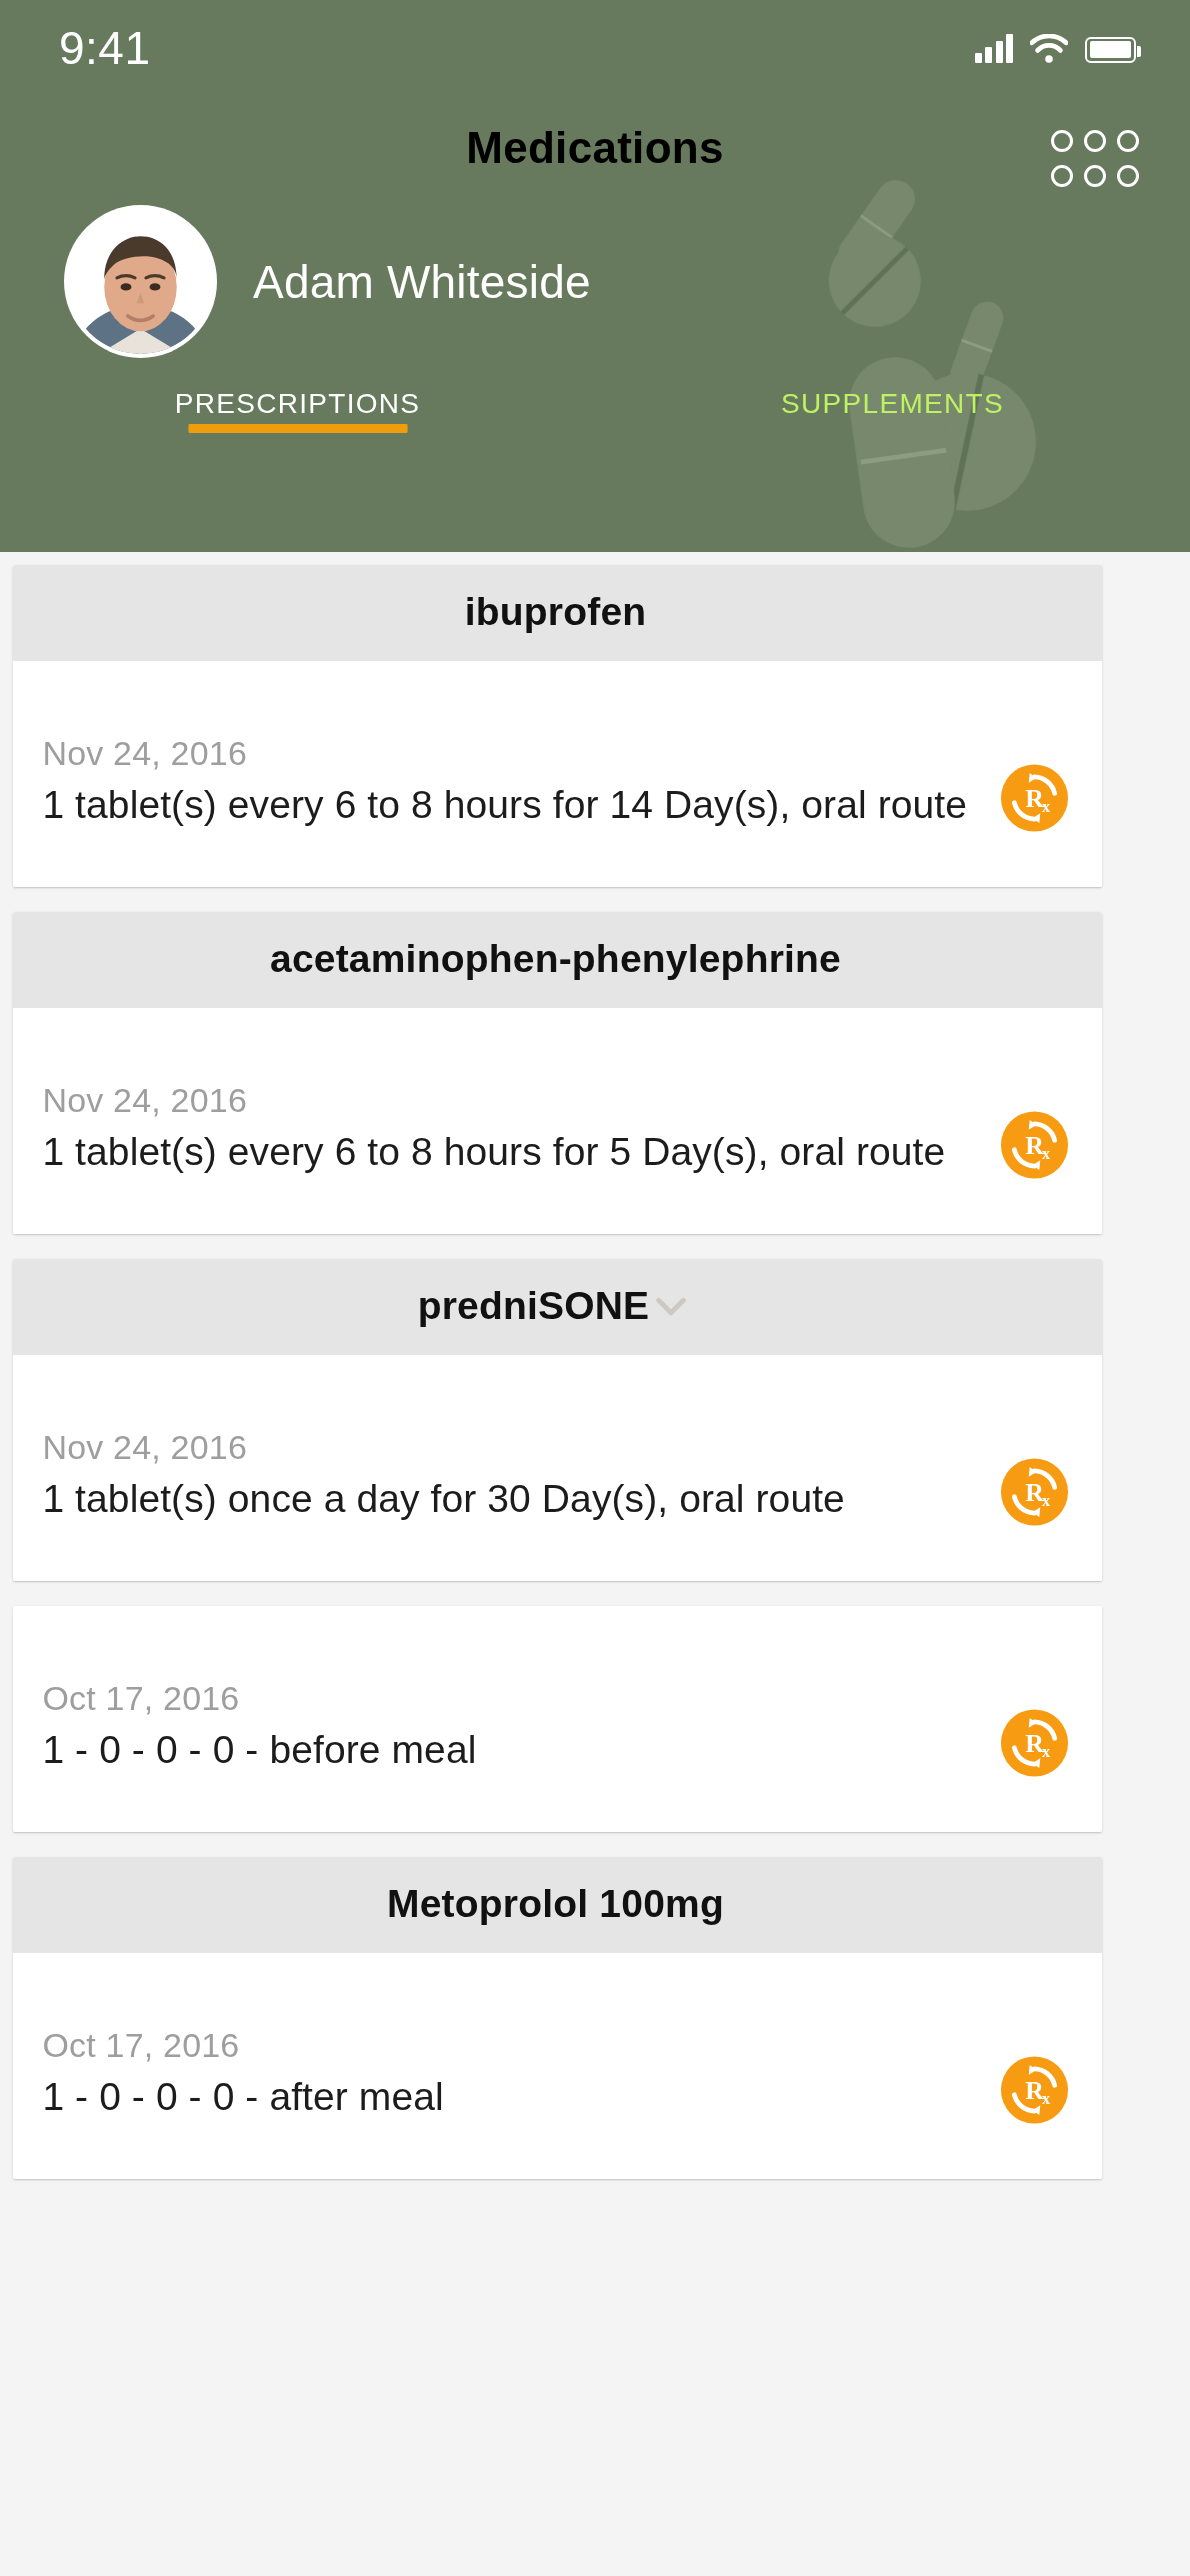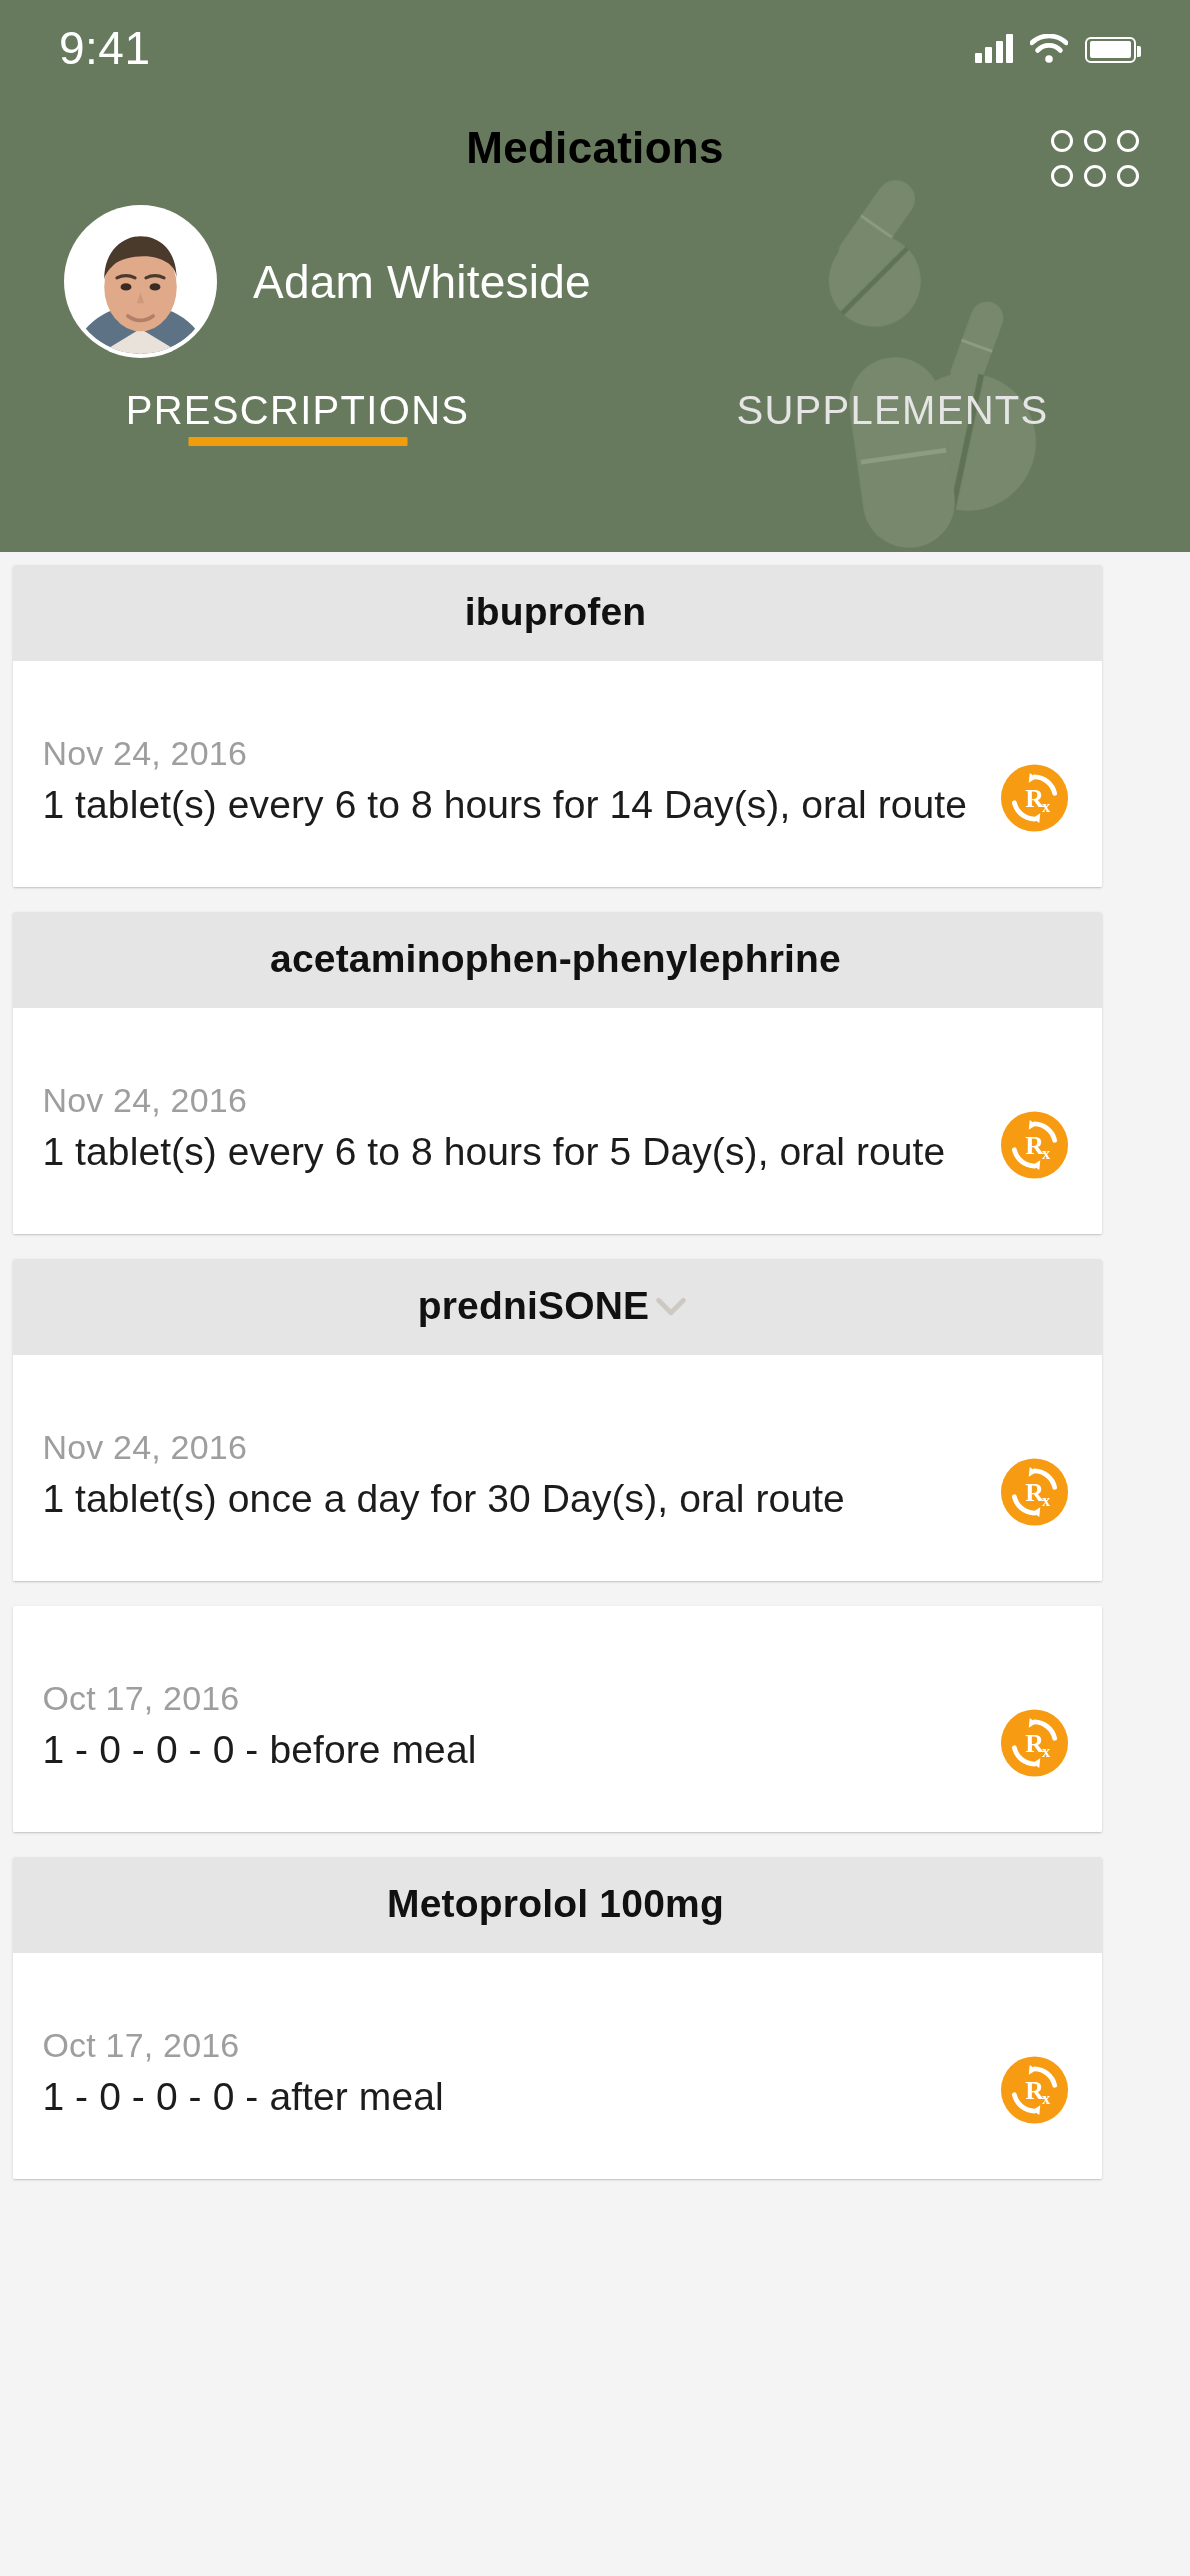--- a/index.html
+++ b/index.html
@@ -125,26 +125,26 @@
     padding-top:25px;
   }
   .tab {
     flex:1;
     text-align:center;
     padding-bottom:13.4px;
     position:relative;
     cursor:pointer;
   }
   .tab-label {
-    font-size:40px;
+    font-size:28px;
     font-weight:400;
     letter-spacing:1.3px;
   }
   .tab.active .tab-label { color:#ffffff; }
-  .tab.inactive .tab-label { color:#e5e5e5;text-align:right; }
+  .tab.inactive .tab-label { color:#bef264;text-align:right; }
   .tab.active::after {
     content:"";
     position:absolute;
     left:50%; transform:translateX(-50%);
     bottom:0;
     width:219px; height:9.6px;
     background:#ef9d0a;
     border-radius:1px;
   }
 

